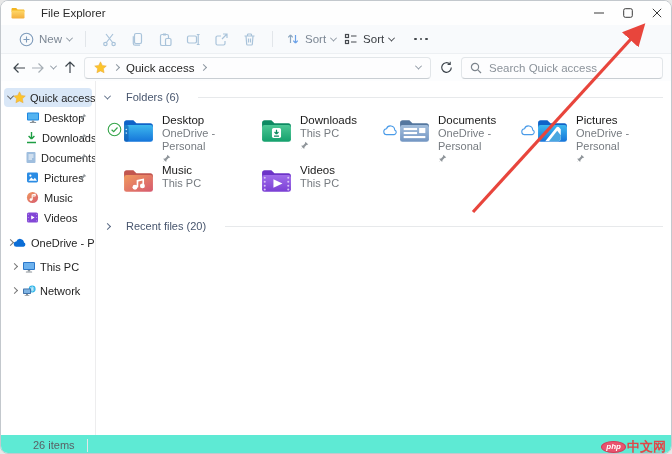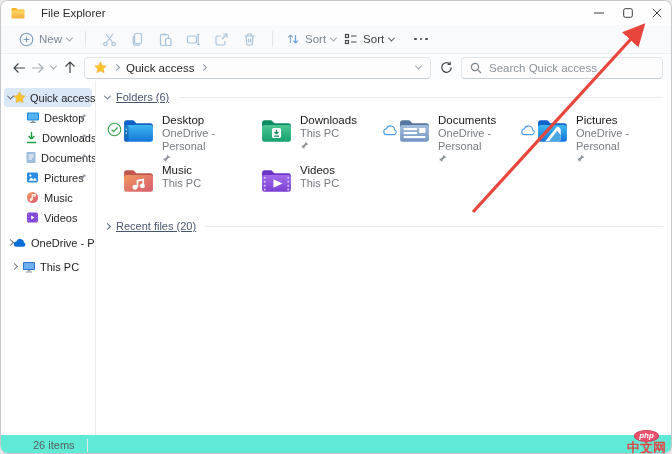--- a/index.html
+++ b/index.html
@@ -50,42 +50,42 @@
   .side-item.selected { background:#d9e7f7; }
   .side-item .slot { width:13px; display:flex; justify-content:center; }
   .side-item .s-ico { width:15px; height:15px; display:flex; align-items:center; justify-content:center; margin-right:4px; }
   .side-item .s-label { font-size:11px; color:#1f1f1f; white-space:nowrap; }
   .side-item.child { padding-left:21px; }
   .side-item .s-pin { position:absolute; right:5px; top:5px; }
   .side-group-gap { height:5px; }
   .side-item.bottom { margin-bottom:5px; }
 
   .main { flex:1; padding:8px 8px 0 9px; position:relative; }
-  .section-header { display:flex; align-items:center; gap:6px; height:16px; color:#47556d; font-size:11px;text-decoration:underline; }
+  .section-header { display:flex; align-items:center; gap:16px; height:16px; color:#47556d; font-size:11px; }
   .section-header .line { flex:1; border-top:1px solid #e7e9eb; margin-left:3px; }
   .tiles { margin:7px 0 14px 3px; display:grid; grid-template-columns:repeat(4,138px); row-gap:8px; }
   .tile { position:relative; height:42px; display:flex; }
   .t-badge { position:absolute; left:-1px; top:10px; width:15px; height:15px; }
   .t-folder { margin-left:14px; width:33px; height:28px; margin-top:4px; flex:0 0 33px; }
   .t-text { margin-left:7px; padding-top:2px; }
   .t-name { font-size:11.5px; color:#191919; line-height:13px; }
   .t-sub { font-size:11px; color:#767b80; line-height:13px; }
   .t-pin { margin-top:1px; display:block; }
   .recent-header { margin-top:10px; }
 
   
   .statusbar { height:20px; display:flex; align-items:center; padding-left:32px; background:#5eead4; }
   .statusbar .count { font-size:11px; color:#5a5f64; }
   .statusbar .sb-sep { width:1px; height:13px; background:#e4e6e8; margin-left:12px; }
 
   
   .arrow-overlay { position:absolute; inset:0; width:672px; height:454px; pointer-events:none; z-index:40; }
   .watermark { position:absolute; right:5px; bottom:0; z-index:30; text-align:right; line-height:10px; }
   .wm-ghost { position:absolute; right:2px; bottom:-4px; font-size:13px; color:#a7abaf; opacity:.6; letter-spacing:0; }
-  .wm-row { position:relative; display:flex; align-items:center; gap:1px;flex-direction:column; }
+  .wm-row { position:relative; display:flex; align-items:center; gap:1px; }
   .wm-oval { background:#e9536e; border:1px solid #d43b58; color:#fff; font-size:8px; font-style:italic; font-weight:bold;
              border-radius:50%; padding:1px 4px; line-height:8px; }
   .wm-site { color:#e04848; font-size:13px; font-weight:bold; }
   svg { display:block; }
 </style>
 </head>
 <body>
 
 <div class="window">
 
@@ -419,20 +419,36 @@
           <svg width="14" height="12" viewBox="0 0 14 12">
               <rect x="1" y="1" width="12" height="8" rx="1" fill="#2b77c9"></rect>
               <rect x="2" y="2" width="10" height="6" fill="#6db2ee"></rect>
               <rect x="5.8" y="9" width="2.4" height="1.4" fill="#8a9298"></rect>
               <rect x="3.8" y="10.4" width="6.4" height="1" rx=".5" fill="#8a9298"></rect>
             </svg>
         </span>
         <span class="s-label">This PC</span>
       </div>
 
+      <div class="side-item bottom">
+        <span class="slot" style="color:#777">
+            <span class="chev right"></span>
+          </span>
+        <span class="s-ico">
+          <svg width="14" height="12" viewBox="0 0 14 12">
+              <circle cx="10.2" cy="4" r="3.4" fill="#2bb3e8"></circle>
+              <path d="M8 4h4.4M10.2 1.2v5.6M8.2 2.3c1.2 1 2.8 1 4 0M8.2 5.7c1.2-1 2.8-1 4 0" stroke="#fff" stroke-width=".6" fill="none"></path>
+              <rect x="1" y="3.5" width="8" height="5.5" rx=".8" fill="#3b6ea5"></rect>
+              <rect x="1.9" y="4.4" width="6.2" height="3.7" fill="#7fb3e2"></rect>
+              <rect x="4" y="9" width="2" height="1.2" fill="#8a9298"></rect>
+              <rect x="2.6" y="10.2" width="4.8" height=".9" rx=".4" fill="#8a9298"></rect>
+            </svg>
+        </span>
+        <span class="s-label">Network</span>
+      </div>
     </aside>
 
     <main class="main">
       <div class="section-header">
         <span class="chev down" style="color:#5a6a84"></span>
         <span>Folders (6)</span>
         <span class="line"></span>
       </div>
 
       <div class="tiles">

